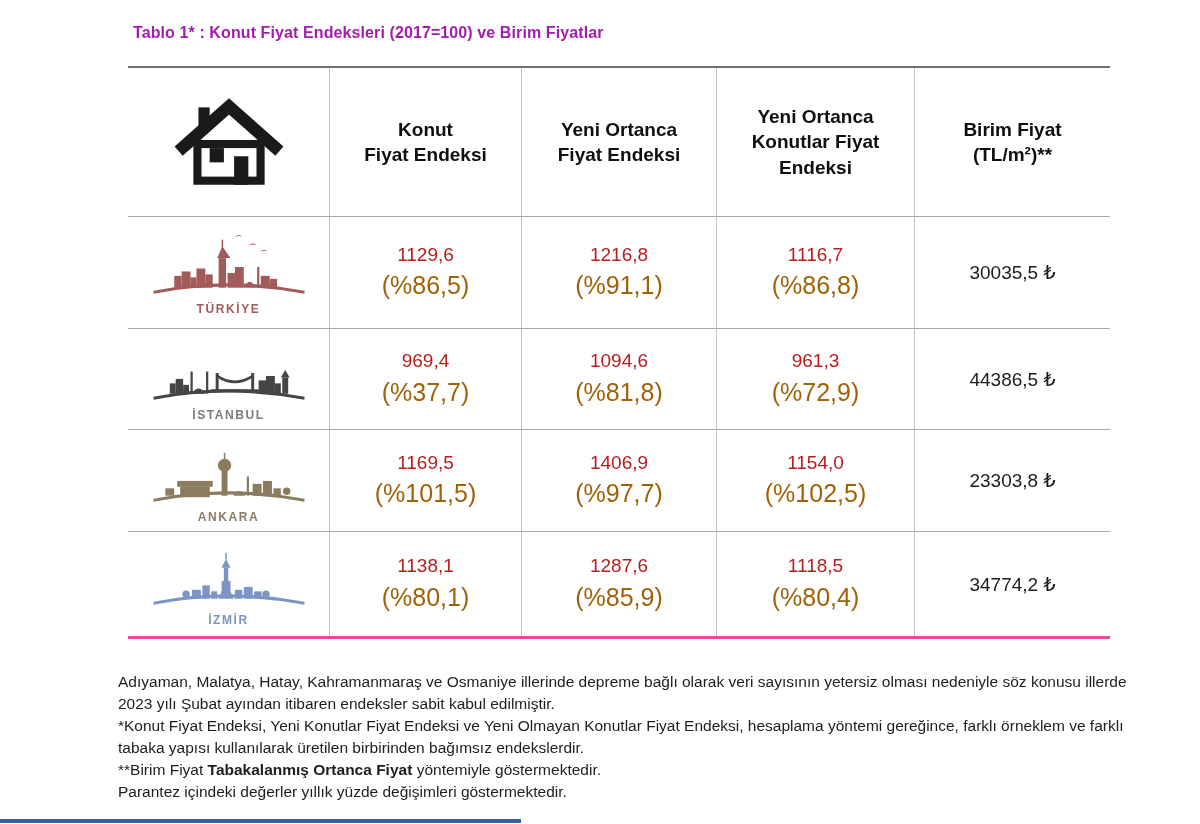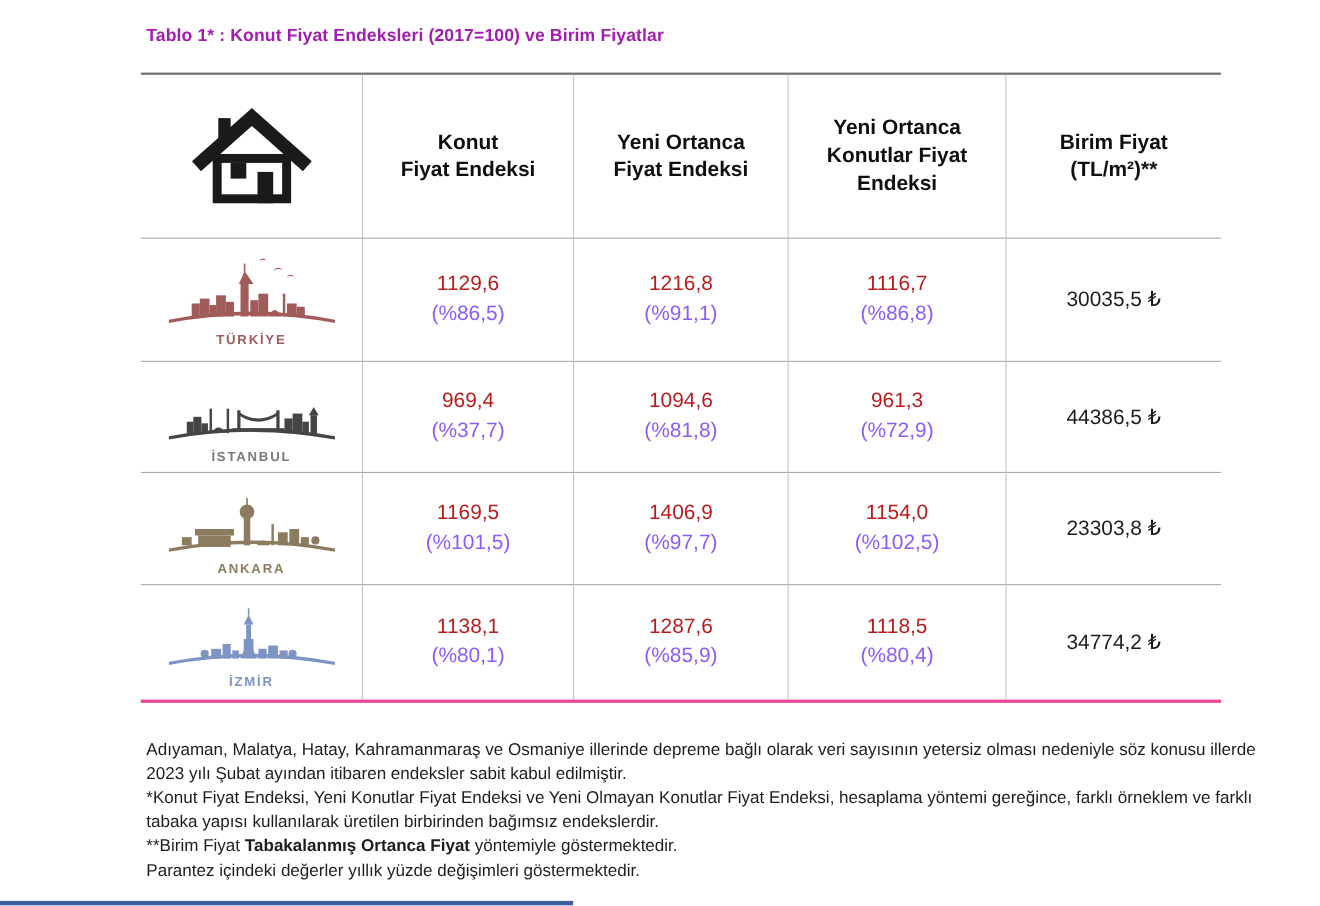--- a/index.html
+++ b/index.html
@@ -37,34 +37,34 @@
     overflow:hidden;
   }
   .cell.c-last{border-right:none;}
   .cell.r-last{border-bottom:none;}
 
   .col-header{
     font-weight:bold;font-size:19px;line-height:1.32;
     color:#0f0f0f;white-space:pre-line;
   }
   .value{font-size:19px;line-height:1.4;color:#b91c1c;}
-  .pct{font-size:19px;line-height:1.4;color:#8b5cf6;}
+  .pct{font-size:25px;line-height:1.4;color:#a16207;}
   .unit-price{font-size:19px;color:#1c1c1c;text-align:center;}
 
   .house-svg{width:112px;height:104px;display:block;}
 
   .city-cell .skyline{width:176px;height:74px;display:block;}
   .city-label{
     font-size:12px;font-weight:bold;letter-spacing:1.6px;
     margin-top:-2px;
   }
 
   
   .footnotes{
-    position:absolute;left:133px;top:671px;width:1012px;
+    position:absolute;left:118px;top:671px;width:1012px;
     font-size:15.5px;line-height:1.42;color:#1d1d1d;
   }
   .footnotes p{margin:0;}
   .fn-bold{font-weight:bold;}
 
   .accent-line{
     position:absolute;left:0;top:819px;width:521px;height:4px;
   }
 </style>
 </head>

